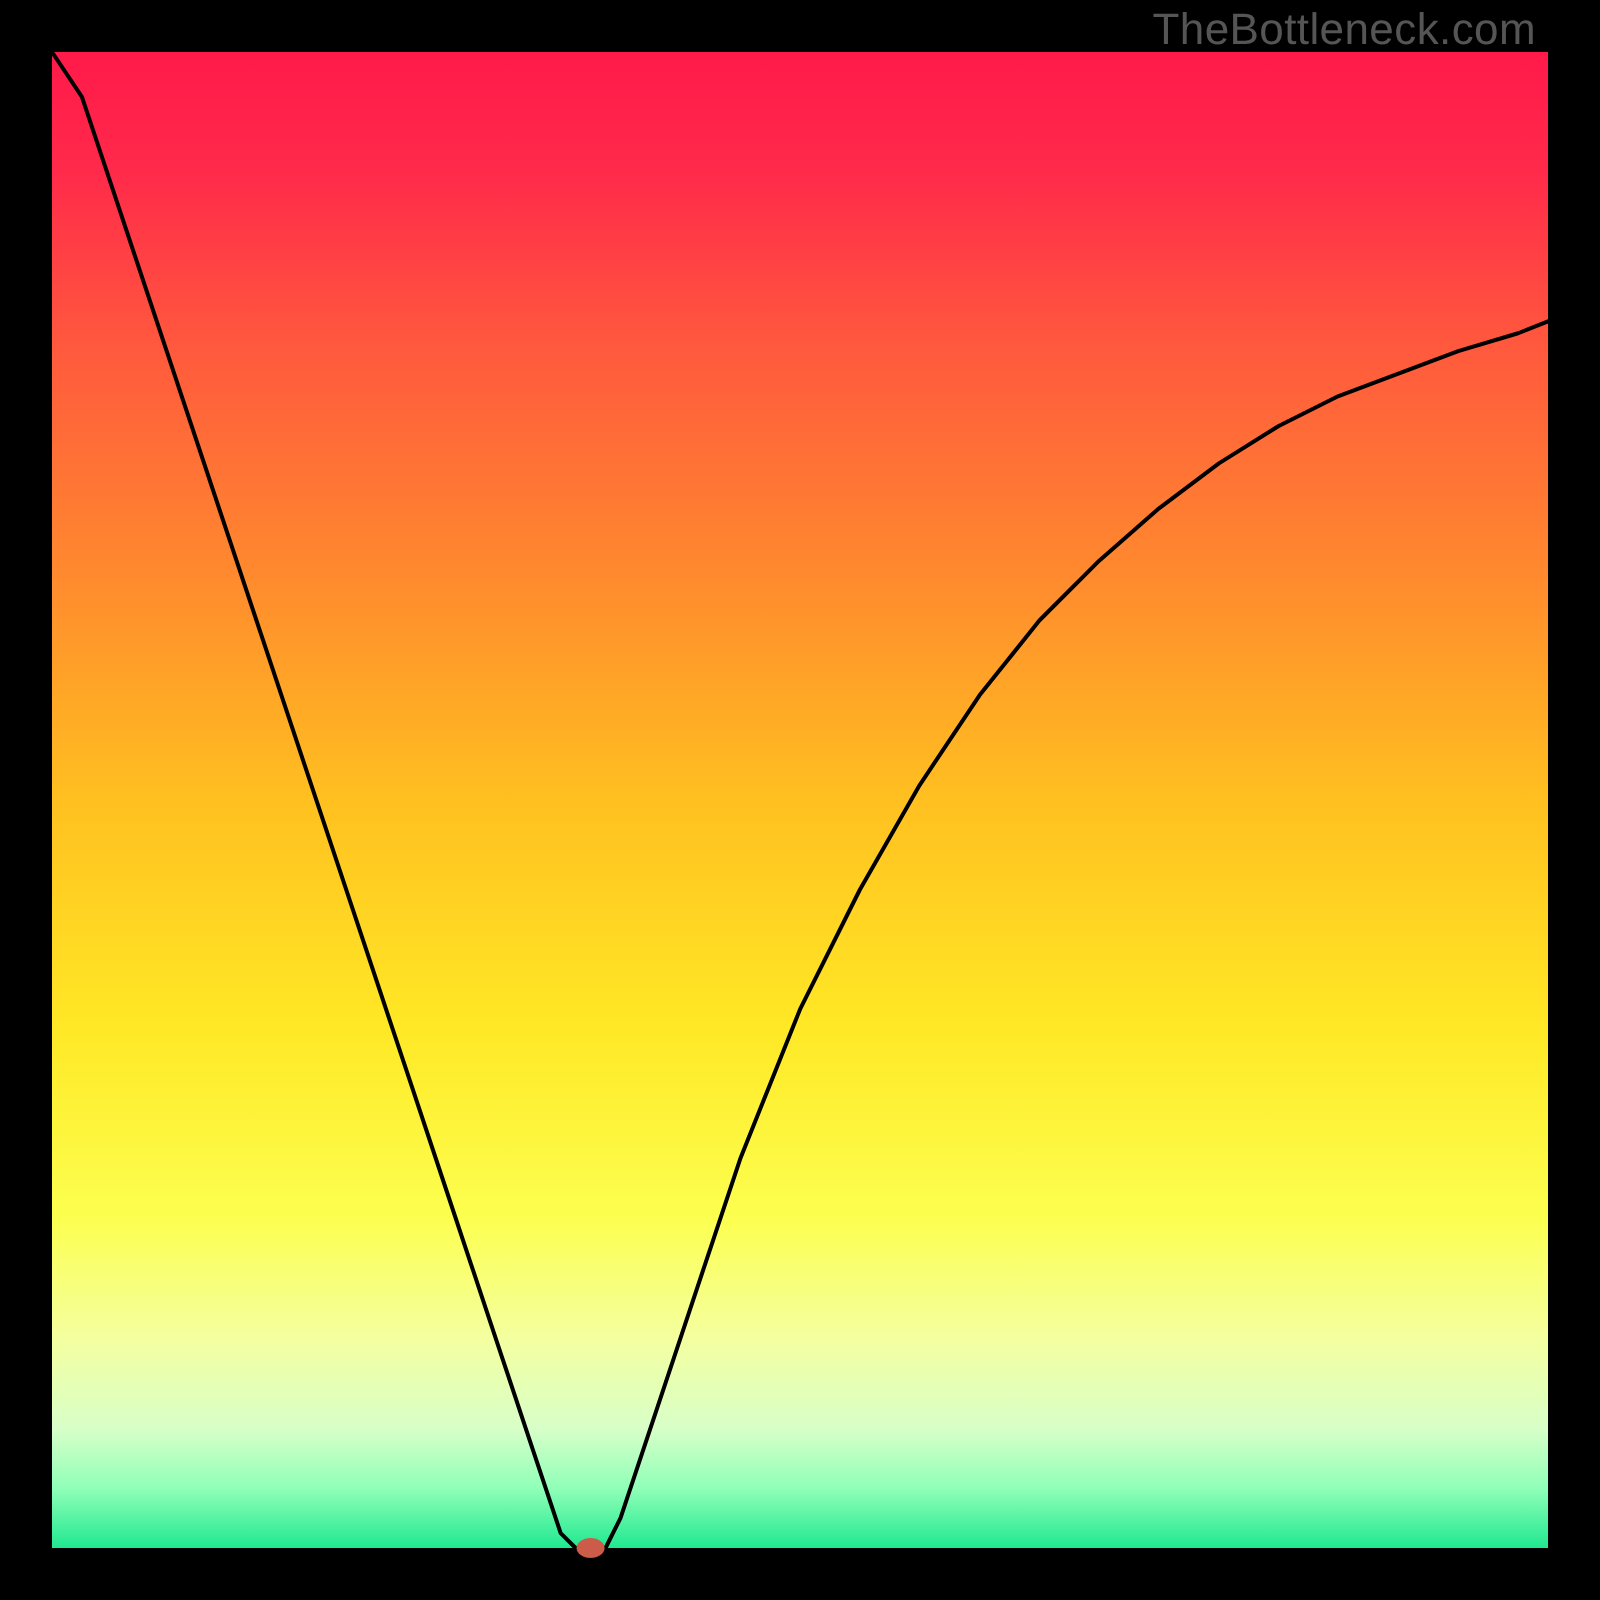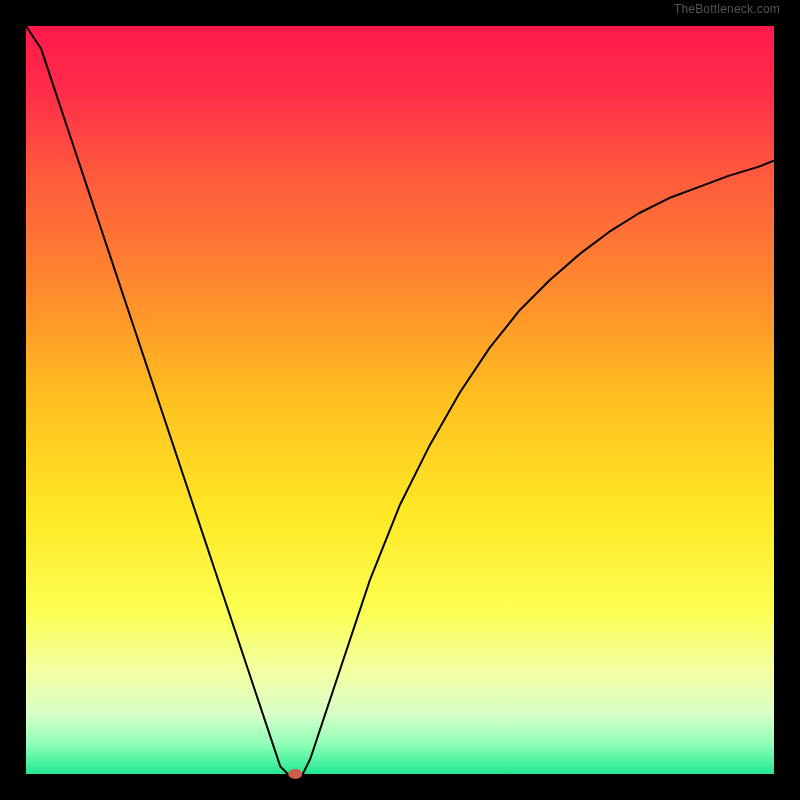--- a/index.html
+++ b/index.html
@@ -10,23 +10,23 @@
   }
   .chart-container {
     position: relative;
     width: 800px;
     height: 800px;
     margin: 0;
   }
   .watermark {
     position: absolute;
     top: 2px;
-    right: 20px;
+    right: 32px;
     color: #555555;
-    font-size: 12px;
+    font-size: 22px;
     font-weight: normal;
     z-index: 10;
     letter-spacing: 0.2px;
   }
   svg {
     display: block;
   }
 </style>
 </head>
 <body>

